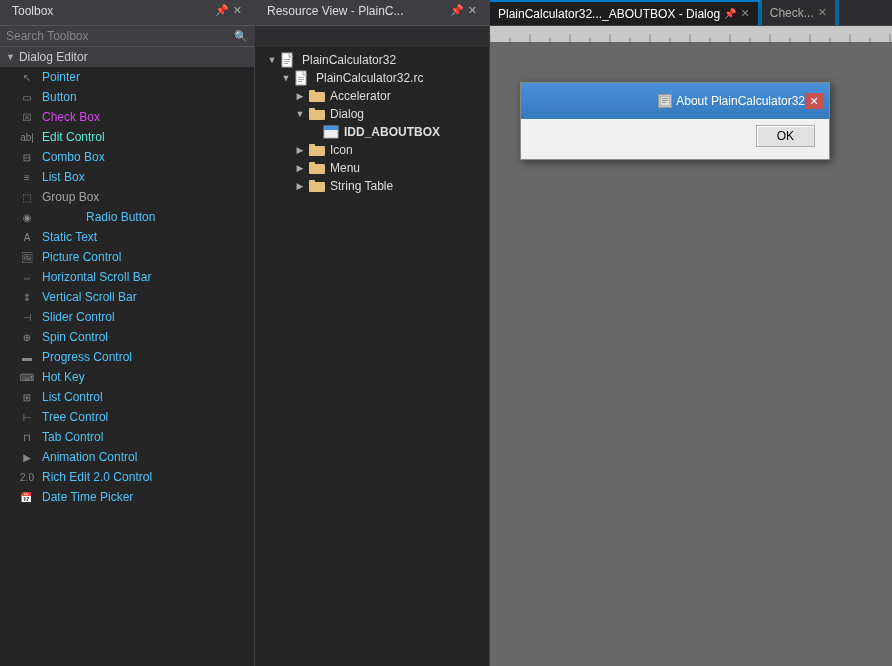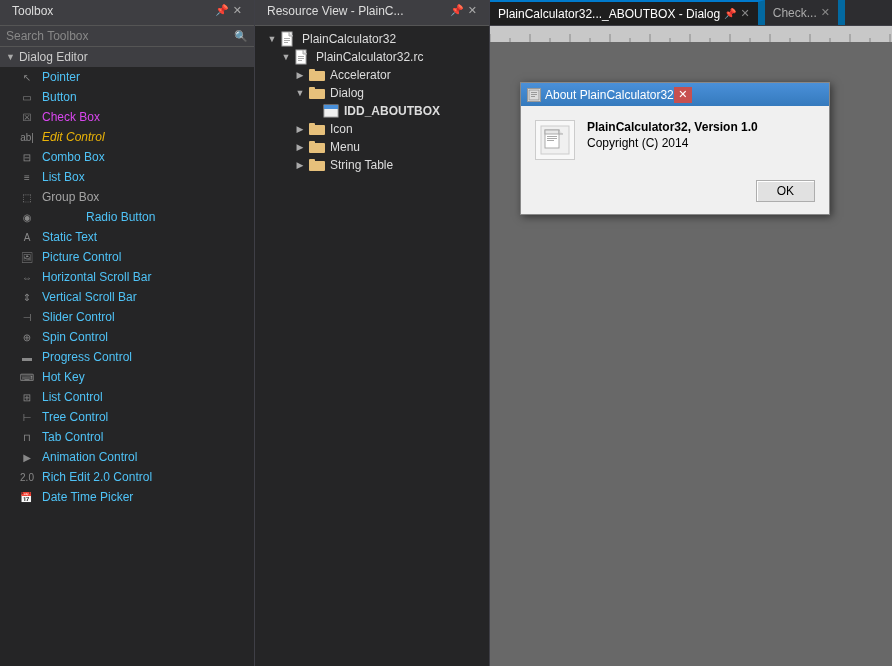--- a/index.html
+++ b/index.html
@@ -109,20 +109,21 @@
       justify-content: center;
       flex-shrink: 0;
       font-size: 10px;
       color: #888;
     }
 
     
     .resource-panel {
       width: 235px;
       flex-shrink: 0;
+      gap: 21px;
     }
 
     .tree-content {
       flex: 1;
       overflow-y: auto;
       background: #252526;
       padding: 4px 0;
     }
     .tree-item {
       display: flex;
@@ -154,21 +155,21 @@
     }
     .editor-tab {
       display: flex;
       align-items: center;
       gap: 4px;
       padding: 0 8px;
       background: #2d2d30;
       color: #aaa;
       font-size: 12px;
       cursor: pointer;
-      border-right: 7px solid #0369a1;
+      border-right: 4px solid #0369a1;
       white-space: nowrap;
     }
     .editor-tab.active {
       background: #1e1e1e;
       color: #fff;
       border-top: 2px solid #007acc;
     }
     .tab-close {
       color: #888;
       font-size: 11px;
@@ -202,26 +203,26 @@
       top: 40px;
       left: 30px;
       width: 310px;
       background: #f0f0f0;
       border: 1px solid #888;
       box-shadow: 2px 2px 8px rgba(0,0,0,0.5);
     }
     .dialog-title-bar {
       display: flex;
       align-items: center;
-      justify-content: flex-start;
+      justify-content: flex-end;
       background: linear-gradient(to bottom, #4a90d9, #357abd);
       padding: 2px 6px;
       color: white;
       font-size: 12px;
-      height: 23px;
+      height: 36px;
     }
     .dialog-title-left {
       display: flex;
       align-items: center;
       gap: 4px;
     }
     .dialog-icon-small {
       width: 14px;
       height: 14px;
       background: #eee;
@@ -327,21 +328,21 @@
         <div class="toolbox-item">
     <span class="toolbox-icon" style="font-size:10px;color:#888;">▭</span>
     <span style="color:#4fc3f7;">Button</span>
   </div>
         <div class="toolbox-item">
     <span class="toolbox-icon" style="font-size:10px;color:#888;">☒</span>
     <span style="color:#d946ef;">Check Box</span>
   </div>
         <div class="toolbox-item">
     <span class="toolbox-icon" style="font-size:10px;color:#888;">ab|</span>
-    <span style="color:#eab308;font-style:italic;">Edit Control</span>
+    <span style="color:#5eead4;">Edit Control</span>
   </div>
         <div class="toolbox-item">
     <span class="toolbox-icon" style="font-size:10px;color:#888;">⊟</span>
     <span style="color:#4fc3f7;">Combo Box</span>
   </div>
         <div class="toolbox-item">
     <span class="toolbox-icon" style="font-size:10px;color:#888;">≡</span>
     <span style="color:#4fc3f7;">List Box</span>
   </div>
         <div class="toolbox-item">
@@ -579,35 +580,18 @@
               <rect x="1" y="1" width="10" height="10" fill="#ddd" stroke="#999" stroke-width="1"></rect>
               <rect x="3" y="3" width="6" height="1" fill="#999"></rect>
               <rect x="3" y="5" width="6" height="1" fill="#999"></rect>
               <rect x="3" y="7" width="4" height="1" fill="#999"></rect>
             </svg>
           </div>
           <span style="color:white;font-size:12px;">About PlainCalculator32</span>
         </div>
         <div class="dialog-close-btn">✕</div>
       </div>
-      <div class="dialog-body">
-        <div class="dialog-app-icon">
-          <svg width="32" height="32" viewBox="0 0 32 32">
-            <rect x="2" y="2" width="28" height="28" fill="#f0f0f0" stroke="#ccc"></rect>
-            <rect x="6" y="6" width="14" height="18" fill="white" stroke="#aaa"></rect>
-            <rect x="6" y="6" width="14" height="4" fill="#e8e8e8" stroke="#aaa"></rect>
-            <polyline points="20,6 20,10 24,10" fill="#e0e0e0" stroke="#aaa"></polyline>
-            <rect x="8" y="12" width="10" height="1" fill="#aaa"></rect>
-            <rect x="8" y="14" width="10" height="1" fill="#aaa"></rect>
-            <rect x="8" y="16" width="7" height="1" fill="#aaa"></rect>
-          </svg>
-        </div>
-        <div class="dialog-text-area">
-          <span class="dialog-app-name">PlainCalculator32, Version 1.0</span>
-          <span class="dialog-copyright">Copyright (C) 2014</span>
-        </div>
-      </div>
       <div class="dialog-footer">
         <button class="dialog-ok-btn">OK</button>
       </div>
     </div>
   </div>
 </div>
 
 </body></html>

